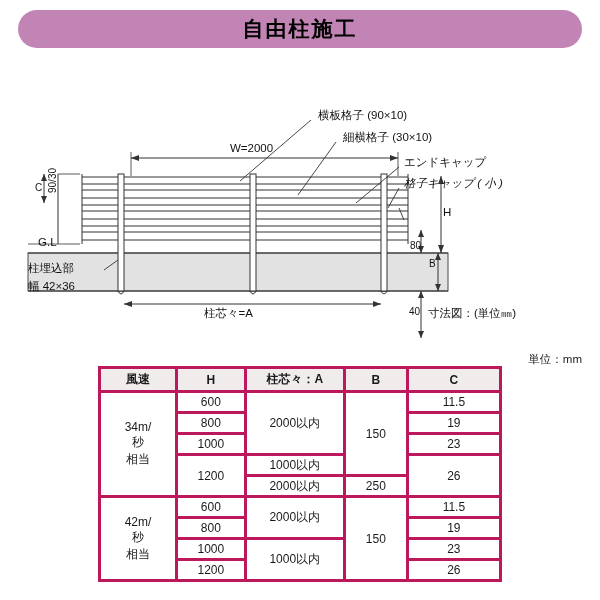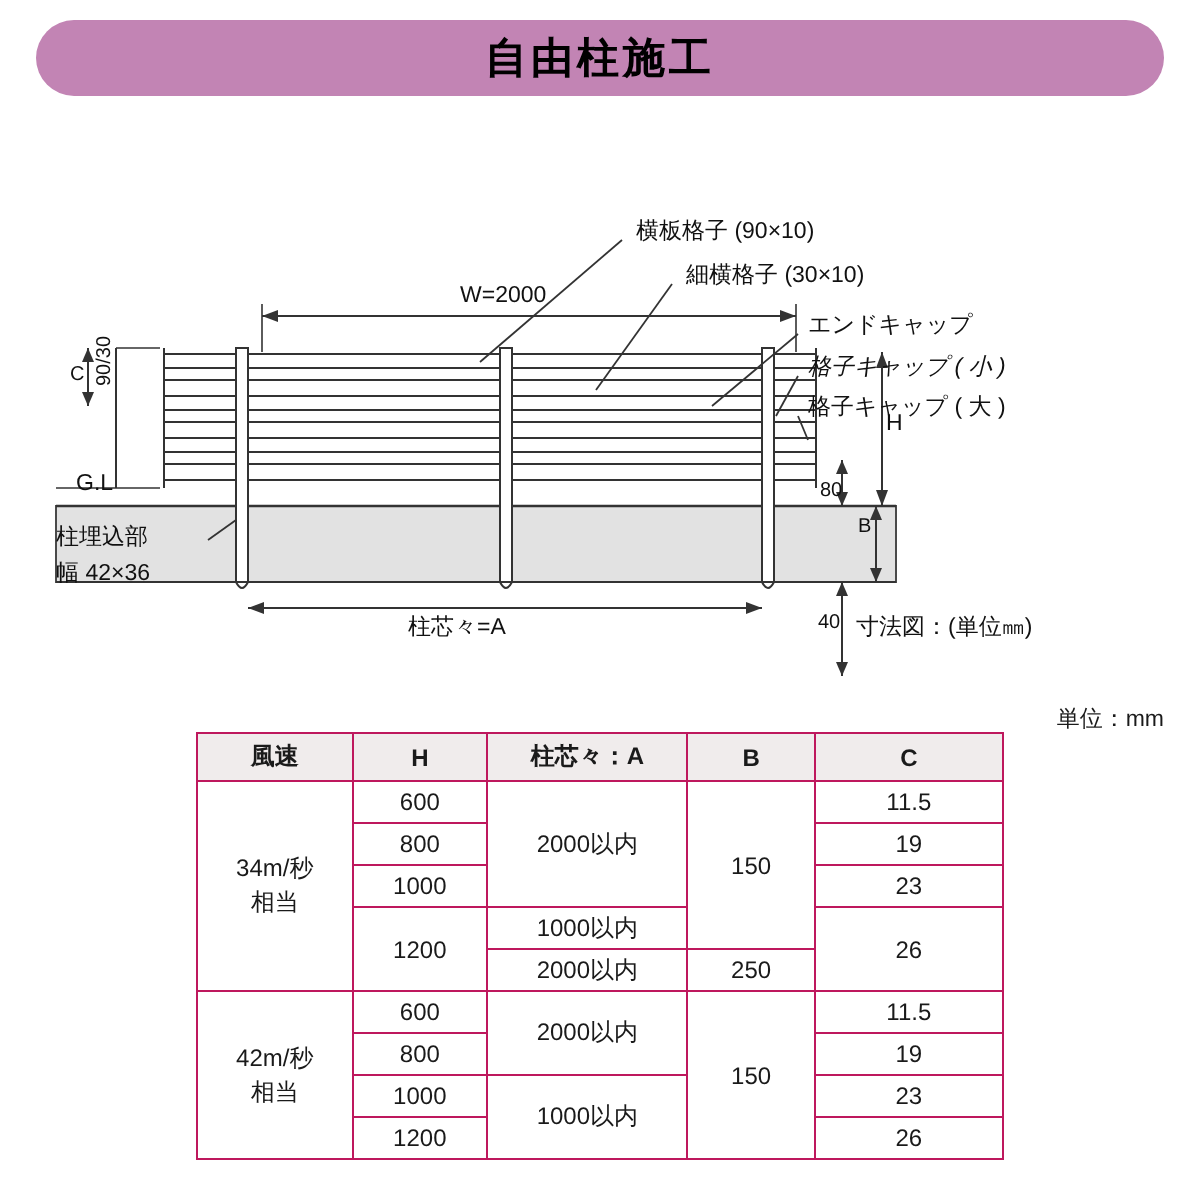--- a/index.html
+++ b/index.html
@@ -39,21 +39,21 @@
 
   
   table.spec {
     position:absolute;
     left:98px; top:366px;
     width:404px;
     border-collapse:collapse;
     font-size:12px;
   }
   table.spec th, table.spec td {
-    border:1px solid #be185d;
+    border:3px solid #be185d;
     text-align:center;
     height:21px;
     padding:0 19px;
     font-weight:normal;
     background:#ffffff;
   }
   table.spec thead th {
     background:#f0ecec;
     font-weight:bold;
     height:24px;
@@ -146,21 +146,20 @@
 
     <line x1="104" y1="222" x2="118" y2="212" stroke="#333" stroke-width="0.9"></line>
 
     <line x1="424" y1="265" x2="424" y2="265" stroke="#333"></line>
   </svg>
 
   <div class="lbl" style="left:318px; top:60px;">横板格子 (90×10)</div>
   <div class="lbl" style="left:343px; top:82px;">細横格子 (30×10)</div>
   <div class="lbl" style="left:404px; top:107px;">エンドキャップ</div>
   <div class="lbl" style="left:404px; top:128px;font-style:italic;">格子キャップ ( 小 )</div>
-  <div class="lbl" style="left:404px; top:148px;">格子キャップ ( 大 )</div>
 
   <div class="lbl" style="left:230px; top:94px;">W=2000</div>
   <div class="lbl" style="left:204px; top:258px;">柱芯々=A</div>
 
   <div class="lbl-sm" style="left:35px; top:134px;">C</div>
   <div class="lbl-sm" style="left:47px; top:145px; transform:rotate(-90deg); transform-origin:left top;">90/30</div>
 
   <div class="lbl" style="left:38px; top:188px;">G.L</div>
   <div class="lbl" style="left:28px; top:213px;">柱埋込部</div>
   <div class="lbl" style="left:28px; top:231px;">幅 42×36</div>

